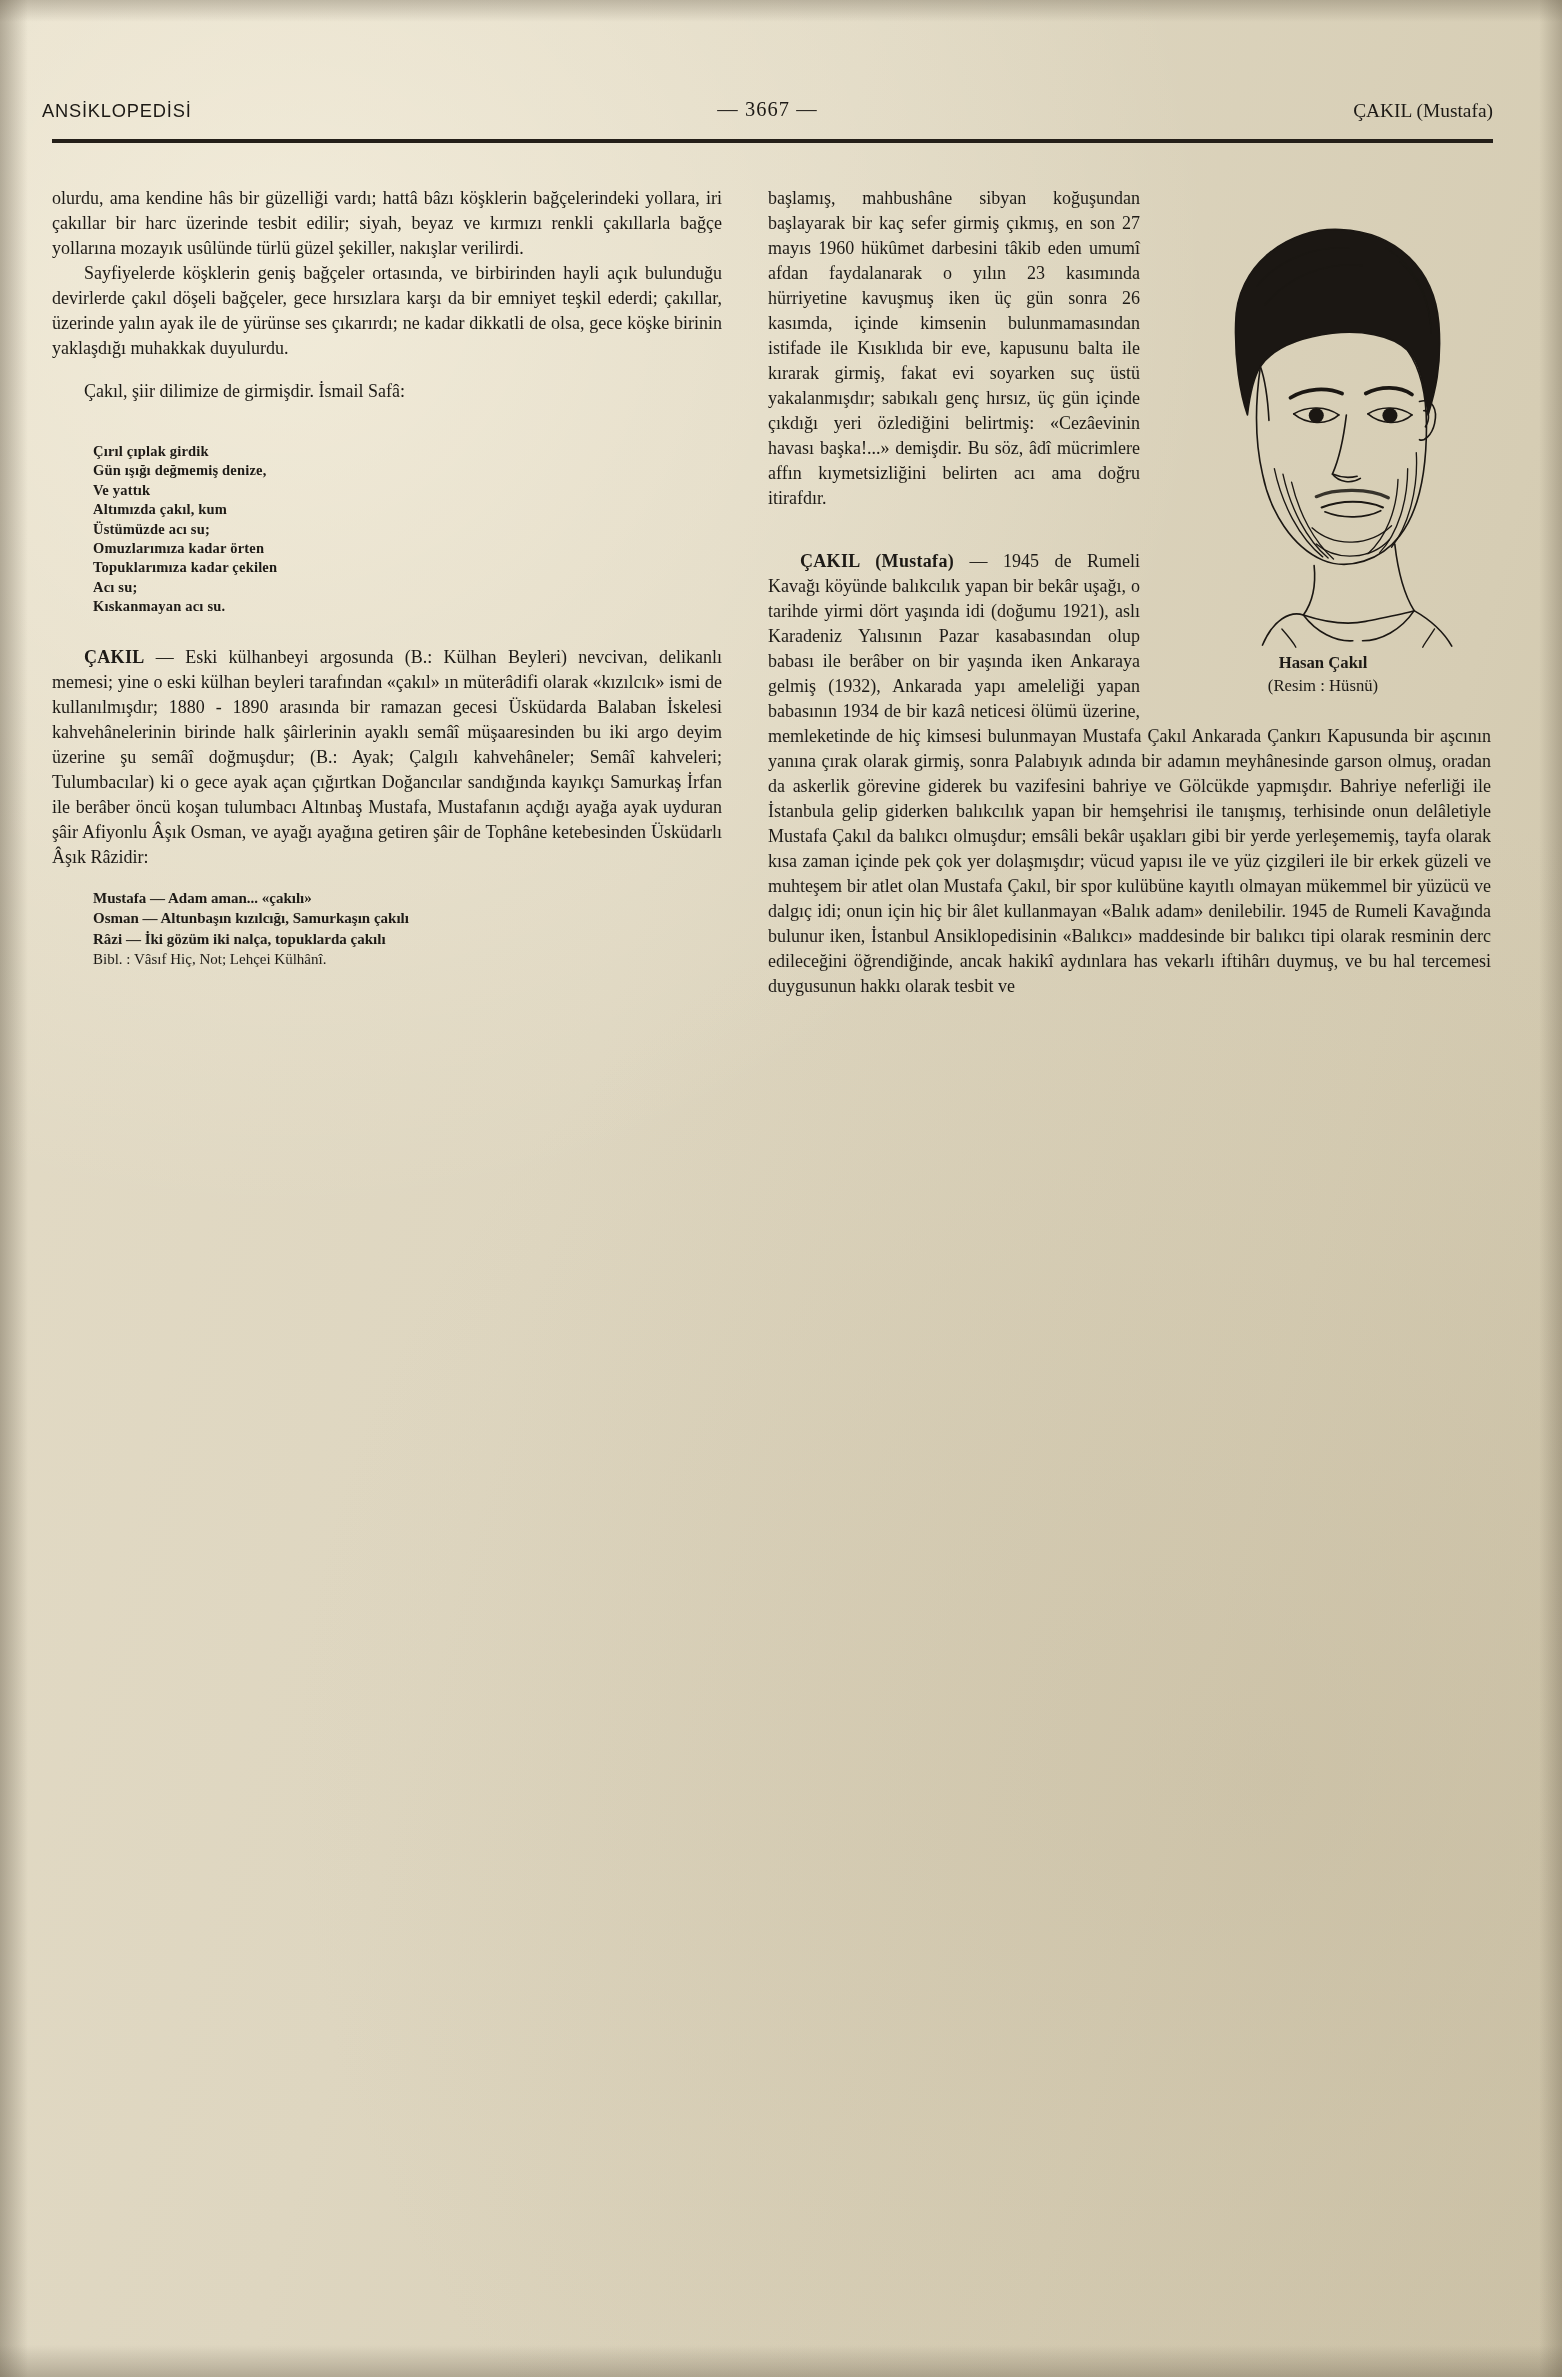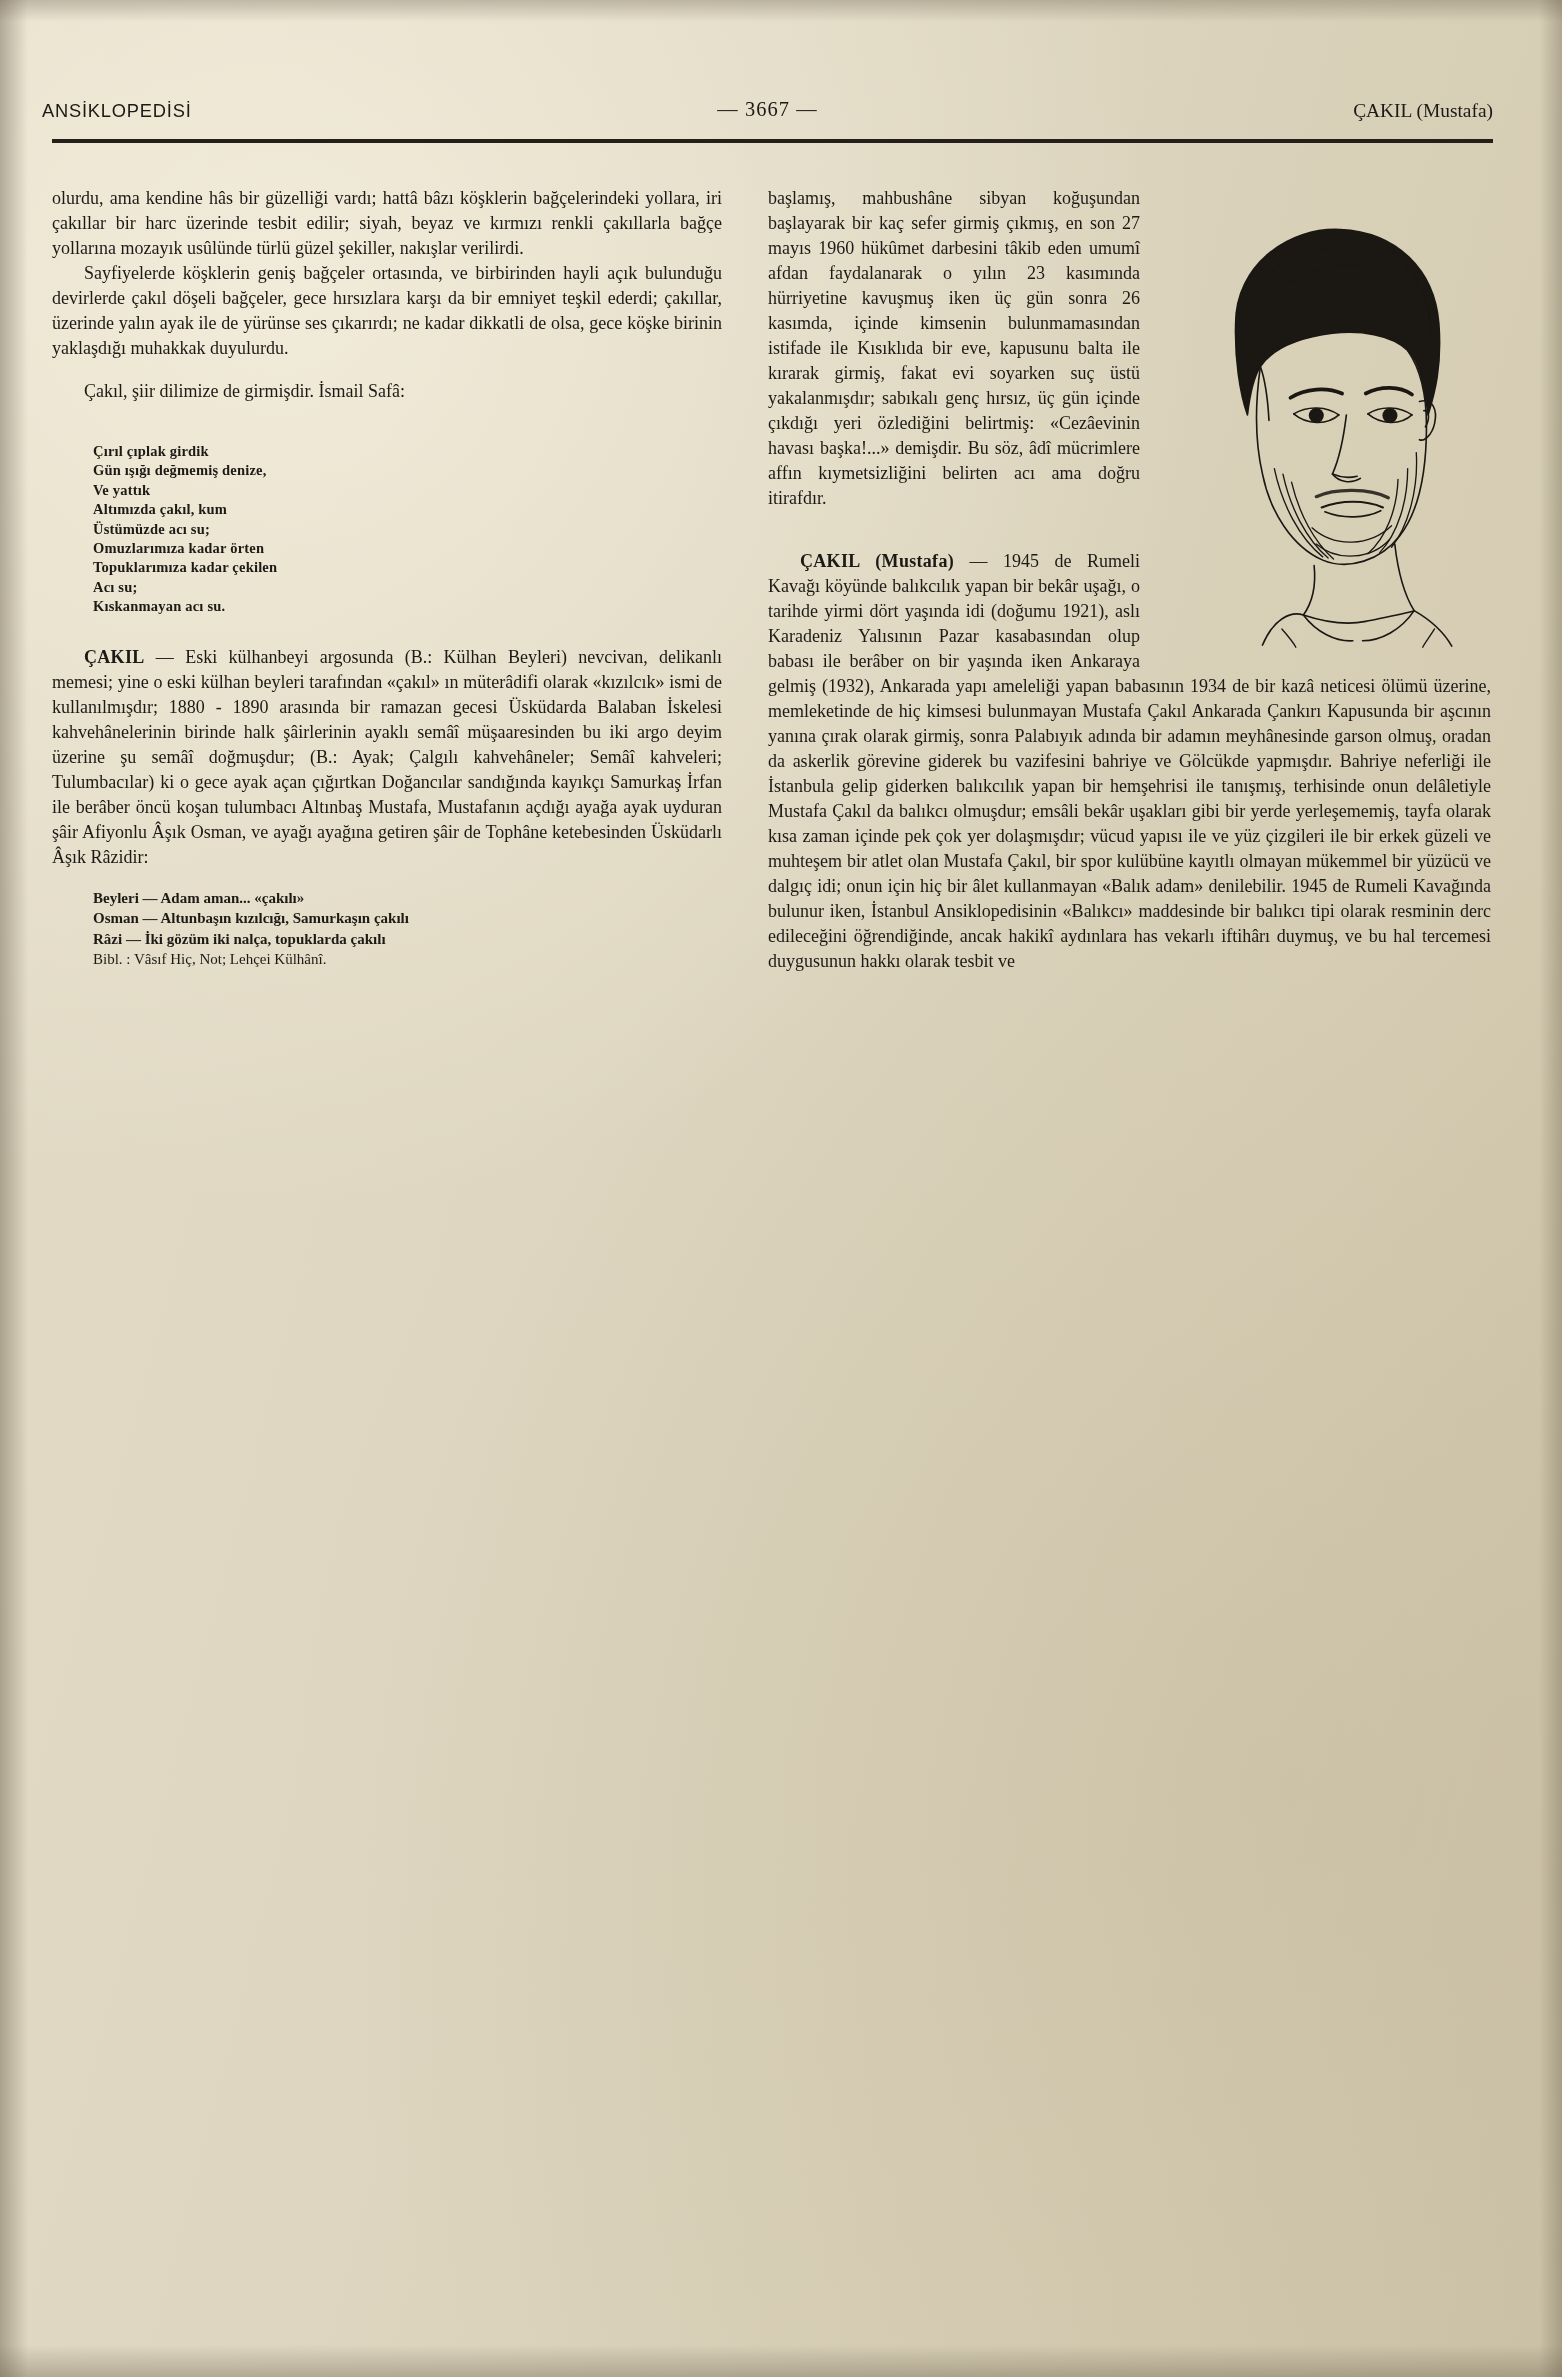--- a/index.html
+++ b/index.html
@@ -211,21 +211,21 @@
       <div>Kıskanmayan acı su.</div>
     </div>
 
     <div class="gap-lg"></div>
 
     <p class="indent"><span class="entry-head">ÇAKIL</span><span> — Eski külhanbeyi argosunda (B.: Külhan Beyleri) nevcivan, delikanlı memesi; yine o eski külhan beyleri tarafından «çakıl» ın müterâdifi olarak «kızılcık» ismi de kullanılmışdır; 1880 - 1890 arasında bir ramazan gecesi Üsküdarda Balaban İskelesi kahvehânelerinin birinde halk şâirlerinin ayaklı semâî müşaaresinden bu iki argo deyim üzerine şu semâî doğmuşdur; (B.: Ayak; Çalgılı kahvehâneler; Semâî kahveleri; Tulumbacılar) ki o gece ayak açan çığırtkan Doğancılar sandığında kayıkçı Samurkaş İrfan ile berâber öncü koşan tulumbacı Altınbaş Mustafa, Mustafanın açdığı ayağa ayak uyduran şâir Afiyonlu Âşık Osman, ve ayağı ayağına getiren şâir de Tophâne ketebesinden Üsküdarlı Âşık Râzidir:</span></p>
 
     <div class="gap-md"></div>
 
     <div class="smallbib">
-      <div><span class="bold">Beyleri</span><span class="bold"> — Adam aman... «çakılı»</span></div>
+      <div><span class="bold">Mustafa</span><span class="bold"> — Adam aman... «çakılı»</span></div>
       <div><span class="bold">Osman</span><span class="bold"> — Altunbaşın kızılcığı, Samurkaşın çakılı</span></div>
       <div><span class="bold">Râzi</span><span class="bold"> — İki gözüm iki nalça, topuklarda çakılı</span></div>
       <div><span>Bibl. :</span> <span>Vâsıf Hiç, Not; Lehçei Külhânî.</span></div>
     </div>
 
     <div class="gap-md"></div>
 
 
   </div>
 
@@ -281,20 +281,24 @@
             <path d="M446 660 C452 712 462 752 482 784"></path>
 
             <path d="M200 848 C220 800 252 784 276 792 C306 802 352 812 392 804 C430 796 462 790 482 784 C510 800 536 822 552 850"></path>
             <path d="M276 792 C300 824 336 842 368 840"></path>
             <path d="M482 784 C458 820 420 840 386 840"></path>
             <path d="M236 818 C250 834 258 844 262 852" stroke-width="2.5"></path>
             <path d="M520 818 C510 834 502 844 498 852" stroke-width="2.5"></path>
           </g>
         </svg>
       </div>
+      <div class="portrait-caption">
+        <div class="nm">Hasan Çakıl</div>
+        <div>(Resim : Hüsnü)</div>
+      </div>
     </div>
 
     <p class="noindent">başlamış, mahbushâne sibyan koğuşundan başlayarak bir kaç sefer girmiş çıkmış, en son 27 mayıs 1960 hükûmet darbesini tâkib eden umumî afdan faydalanarak o yılın 23 kasımında hürriyetine kavuşmuş iken üç gün sonra 26 kasımda, içinde kimsenin bulunmamasından istifade ile Kısıklıda bir eve, kapusunu balta ile kırarak girmiş, fakat evi soyarken suç üstü yakalanmışdır; sabıkalı genç hırsız, üç gün içinde çıkdığı yeri özlediğini belirtmiş: «Cezâevinin havası başka!...» demişdir. Bu söz, âdî mücrimlere affın kıymetsizliğini belirten acı ama doğru itirafdır.</p>
 
     <div class="gap-sm"></div>
 
     <div class="gap-lg"></div>
 
     <p class="indent"><span class="entry-head">ÇAKIL (Mustafa)</span><span> — 1945 de Rumeli Kavağı köyünde balıkcılık yapan bir bekâr uşağı, o tarihde yirmi dört yaşında idi (doğumu 1921), aslı Karadeniz Yalısının Pazar kasabasından olup babası ile berâber on bir yaşında iken Ankaraya gelmiş (1932), Ankarada yapı ameleliği yapan babasının 1934 de bir kazâ neticesi ölümü üzerine, memleketinde de hiç kimsesi bulunmayan Mustafa Çakıl Ankarada Çankırı Kapusunda bir aşcının yanına çırak olarak girmiş, sonra Palabıyık adında bir adamın meyhânesinde garson olmuş, oradan da askerlik görevine giderek bu vazifesini bahriye ve Gölcükde yapmışdır. Bahriye neferliği ile İstanbula gelip giderken balıkcılık yapan bir hemşehrisi ile tanışmış, terhisinde onun delâletiyle Mustafa Çakıl da balıkcı olmuşdur; emsâli bekâr uşakları gibi bir yerde yerleşememiş, tayfa olarak kısa zaman içinde pek çok yer dolaşmışdır; vücud yapısı ile ve yüz çizgileri ile bir erkek güzeli ve muhteşem bir atlet olan Mustafa Çakıl, bir spor kulübüne kayıtlı olmayan mükemmel bir yüzücü ve dalgıç idi; onun için hiç bir âlet kullanmayan «Balık adam» denilebilir. 1945 de Rumeli Kavağında bulunur iken, İstanbul Ansiklopedisinin «Balıkcı» maddesinde bir balıkcı tipi olarak resminin derc edileceğini öğrendiğinde, ancak hakikî aydınlara has vekarlı iftihârı duymuş, ve bu hal tercemesi duygusunun hakkı olarak tesbit ve</span></p>
 

